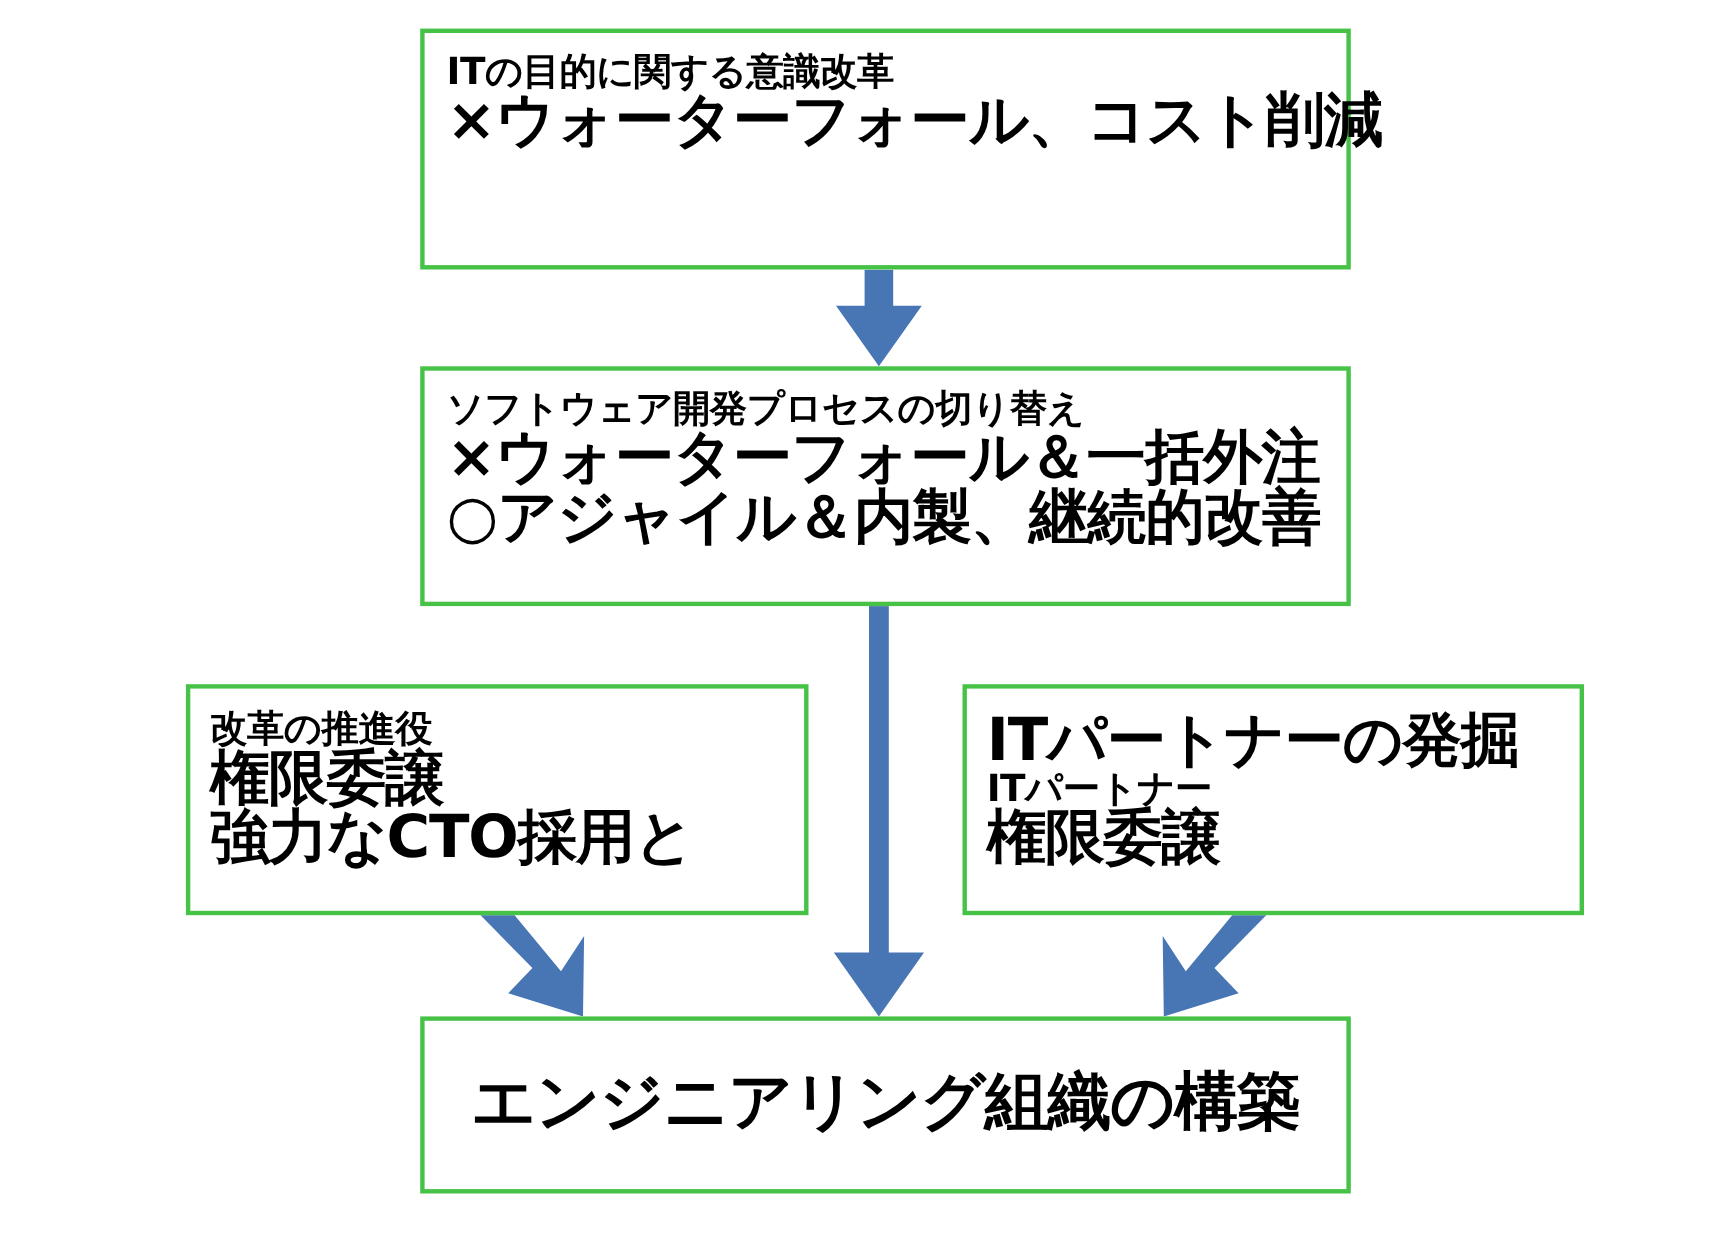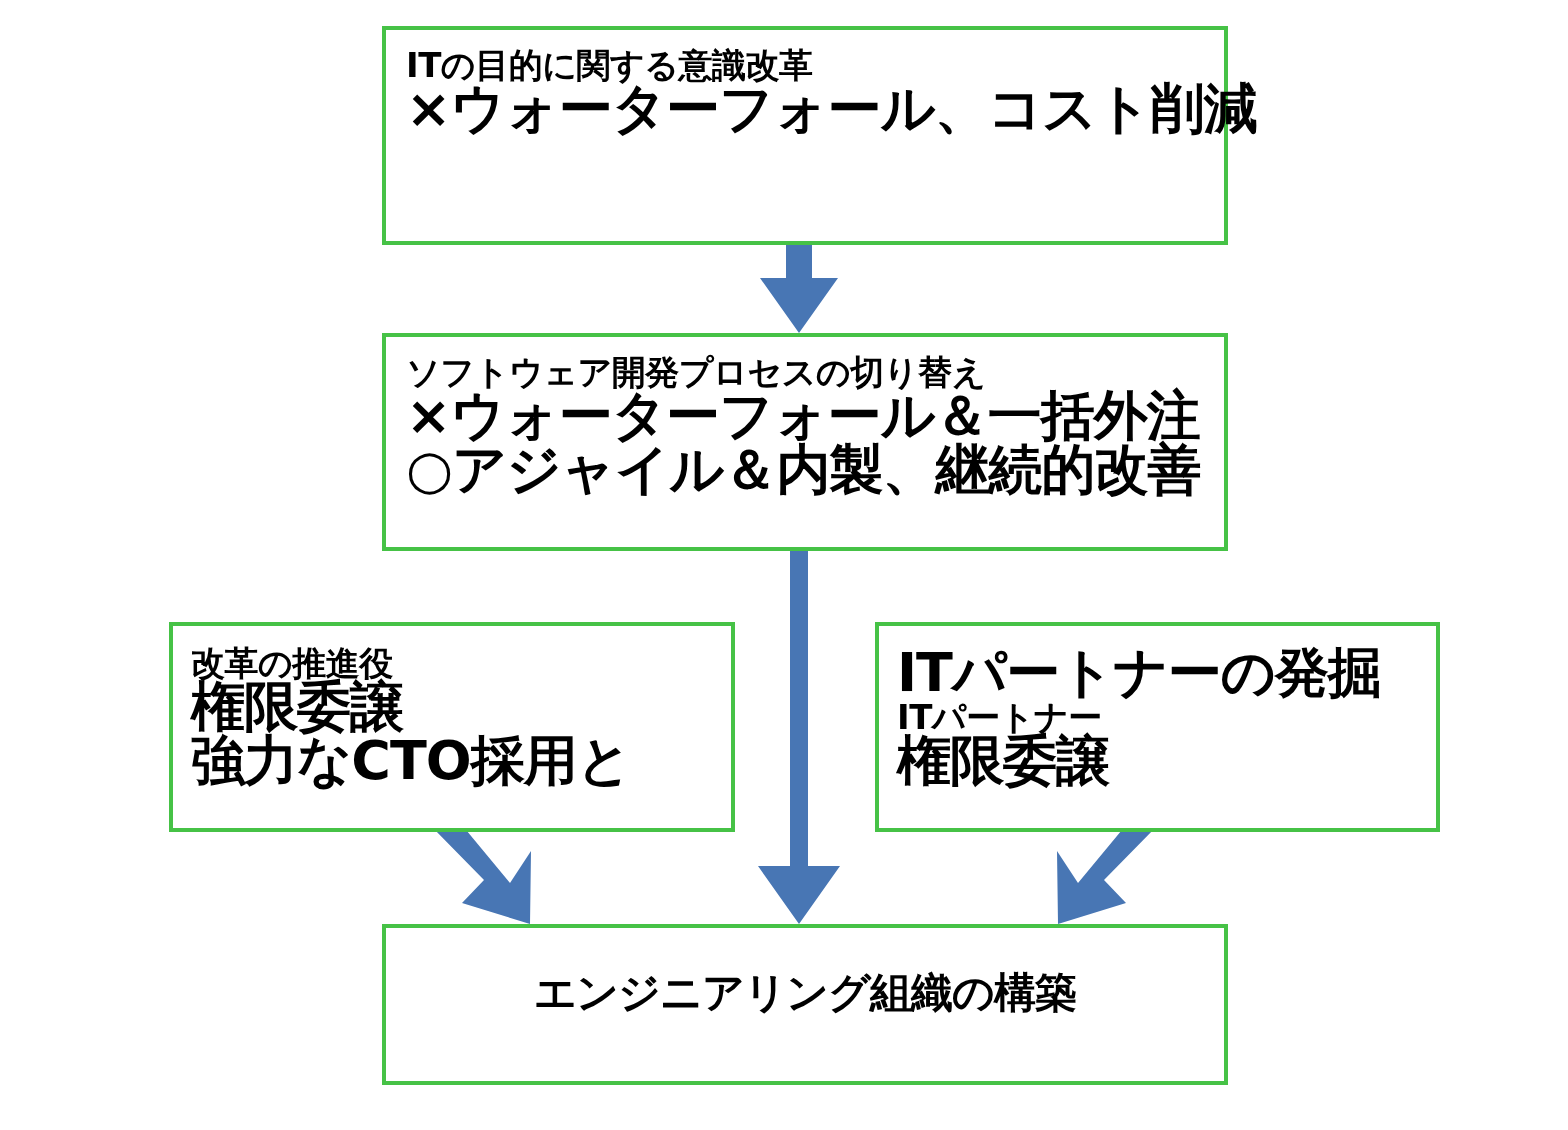--- a/index.html
+++ b/index.html
@@ -63,21 +63,21 @@
   #node-process .node-inner { top: 18px; padding-left: 20px; }
 
   #node-cto         { left: 144px;  top: 622px; width: 566px; height: 210px; margin-left: 25px; }
   #node-cto .node-inner { top: 20px; padding-left: 18px; }
 
   #node-partner     { left: 875px;  top: 622px; width: 565px; height: 210px; }
   #node-partner .node-inner { top: 20px; padding-left: 18px; }
 
   #node-goal        { left: 382px;  top: 924px; width: 846px; height: 161px; }
   #node-goal .node-inner { top: 44px; text-align: center; }
-  #node-goal .line-large { font-size: 42px; }
+  #node-goal .line-large { font-size: 58px; }
 </style>
 </head>
 <body>
 
 <div id="canvas">
 
   <svg id="arrow-layer" viewBox="0 0 1568 1130" width="1568" height="1130">
 
     <g>
       <polygon fill="#4876b4" points="786,245 812,245 812,278 838,278 799,333 760,278 786,278"></polygon>

